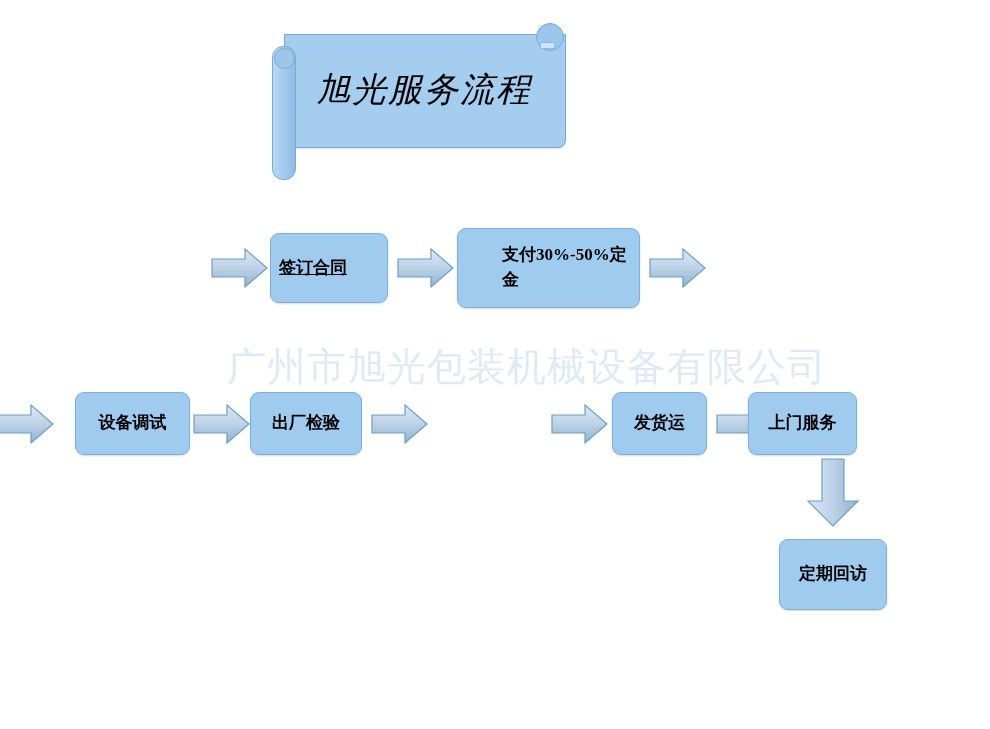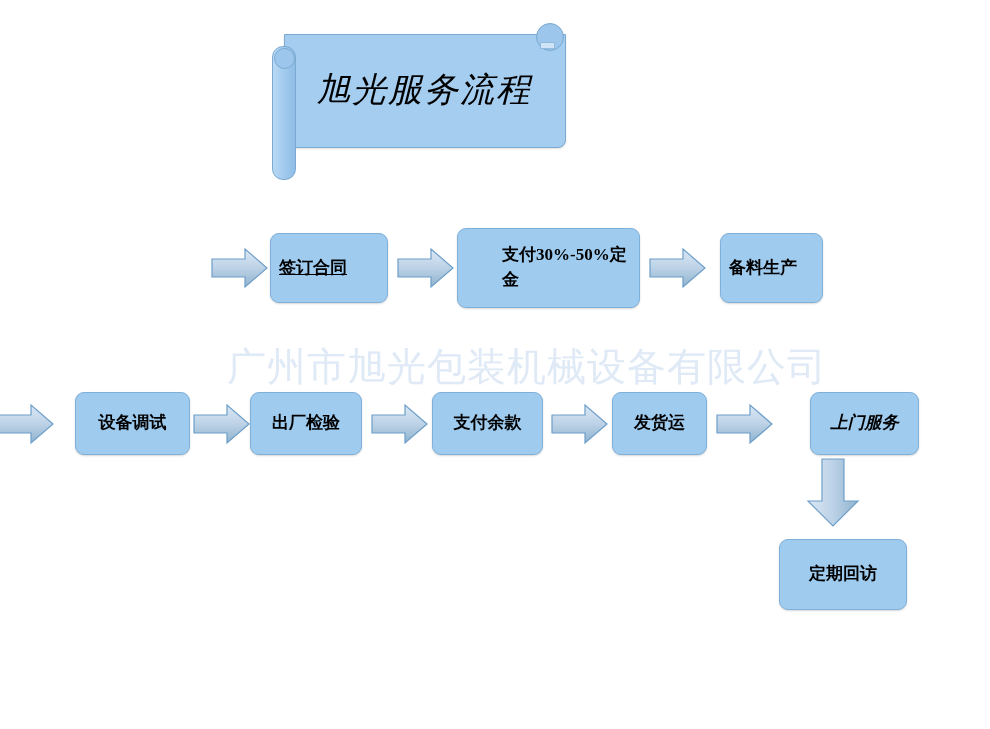--- a/index.html
+++ b/index.html
@@ -188,23 +188,20 @@
   <div class="node left" style="left:457px; top:228px; width:183px; height:80px;padding-left:36px;">
     <div class="node-label">支付30%-50%定金</div>
   </div>
 
   <div class="arrow" style="left:650px; top:248px; width:56px; height:40px;">
     <svg width="56" height="40" viewBox="0 0 56 40">
       <path d="M0,11 L33,11 L33,1 L55,20 L33,39 L33,29 L0,29 Z" fill="url(#agR)" stroke="#6d9ec9" stroke-width="1.2"></path>
     </svg>
   </div>
 
-  <div class="node left" style="left:720px; top:233px; width:103px; height:70px;">
-    <div class="node-label">备料生产</div>
-  </div>
 
   <div class="arrow" style="left:-2px; top:404px; width:56px; height:40px;">
     <svg width="56" height="40" viewBox="0 0 56 40">
       <path d="M0,11 L33,11 L33,1 L55,20 L33,39 L33,29 L0,29 Z" fill="url(#agR)" stroke="#6d9ec9" stroke-width="1.2"></path>
     </svg>
   </div>
 
   <div class="node center" style="left:75px; top:392px; width:115px; height:63px;">
     <div class="node-label">设备调试</div>
   </div>
@@ -218,54 +215,51 @@
   <div class="node center" style="left:250px; top:392px; width:112px; height:63px;align-items:center;">
     <div class="node-label">出厂检验</div>
   </div>
 
   <div class="arrow" style="left:372px; top:404px; width:56px; height:40px;">
     <svg width="56" height="40" viewBox="0 0 56 40">
       <path d="M0,11 L33,11 L33,1 L55,20 L33,39 L33,29 L0,29 Z" fill="url(#agR)" stroke="#6d9ec9" stroke-width="1.2"></path>
     </svg>
   </div>
 
-  <div class="node center" style="left:432px; top:392px; width:111px; height:63px;">
-    <div class="node-label">支付余款</div>
-  </div>
 
   <div class="arrow" style="left:552px; top:404px; width:56px; height:40px;">
     <svg width="56" height="40" viewBox="0 0 56 40">
       <path d="M0,11 L33,11 L33,1 L55,20 L33,39 L33,29 L0,29 Z" fill="url(#agR)" stroke="#6d9ec9" stroke-width="1.2"></path>
     </svg>
   </div>
 
   <div class="node center" style="left:612px; top:392px; width:95px; height:63px;justify-content:center;">
     <div class="node-label">发货运</div>
   </div>
 
   <div class="arrow" style="left:717px; top:404px; width:56px; height:40px;">
     <svg width="56" height="40" viewBox="0 0 56 40">
       <path d="M0,11 L33,11 L33,1 L55,20 L33,39 L33,29 L0,29 Z" fill="url(#agR)" stroke="#6d9ec9" stroke-width="1.2"></path>
     </svg>
   </div>
 
-  <div class="node center" style="left:810px; top:392px; width:109px; height:63px;font-style:italic;">
+  <div class="node center" style="left:748px; top:392px; width:109px; height:63px;">
     <div class="node-label">上门服务</div>
   </div>
 
   <div class="arrow" style="left:806px; top:459px; width:54px; height:68px;">
     <svg width="54" height="68" viewBox="0 0 54 68">
       <defs>
         <linearGradient id="agD" x1="0" y1="0" x2="1" y2="0">
           <stop offset="0%" stop-color="#dbe8f5"></stop>
           <stop offset="48%" stop-color="#bed3e7"></stop>
           <stop offset="100%" stop-color="#8fb3cf"></stop>
         </linearGradient>
       </defs>
       <path d="M16,0 L38,0 L38,42 L52,42 L27,67 L2,42 L16,42 Z" fill="url(#agD)" stroke="#6d9ec9" stroke-width="1.2"></path>
     </svg>
   </div>
 
-  <div class="node center" style="left:779px; top:539px; width:128px; height:71px;">
+  <div class="node center" style="left:779px; top:539px; width:108px; height:71px;">
     <div class="node-label">定期回访</div>
   </div>
 
 </div>
 
 </body></html>

